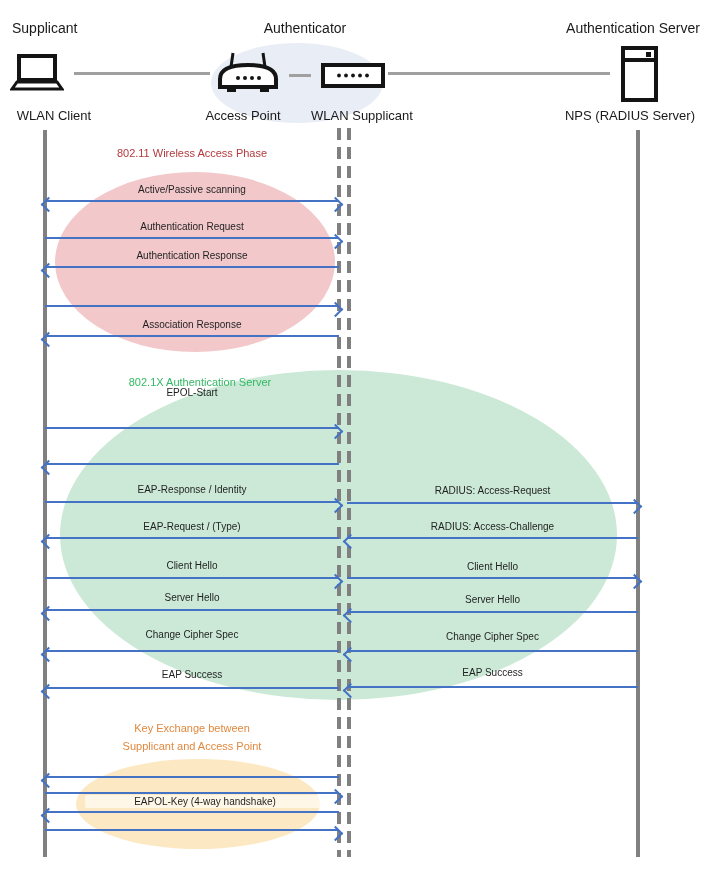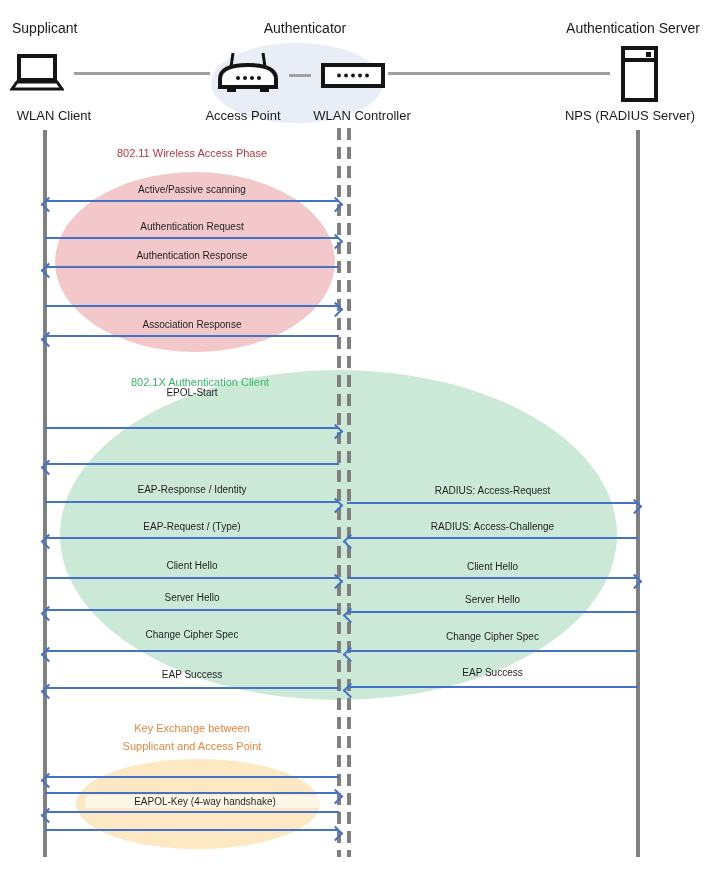--- a/index.html
+++ b/index.html
@@ -85,21 +85,21 @@
   </svg>
 
   <svg class="abs" style="left:621px;top:46px;" width="37" height="56" viewBox="0 0 37 56">
     <rect x="2" y="2" width="33" height="52" fill="#fff" stroke="#141414" stroke-width="4"></rect>
     <line x1="2" y1="14" x2="35" y2="14" stroke="#141414" stroke-width="4"></line>
     <rect x="25" y="6" width="5" height="5" fill="#141414"></rect>
   </svg>
 
   <div class="dev" style="left:6px;top:108px;width:96px;">WLAN Client</div>
   <div class="dev" style="left:193px;top:108px;width:100px;">Access Point</div>
-  <div class="dev" style="left:310px;top:108px;width:104px;">WLAN Controller</div>
+  <div class="dev" style="left:310px;top:108px;width:104px;">WLAN Supplicant</div>
   <div class="dev" style="left:555px;top:108px;width:150px;">NPS (RADIUS Server)</div>
 
   <div class="lifeline" style="left:43px;top:130px;height:727px;"></div>
   <div class="lifeline-dash" style="left:337px;top:128px;height:729px;"></div>
   <div class="lifeline-dash" style="left:347px;top:128px;height:729px;"></div>
   <div class="lifeline" style="left:636px;top:130px;height:727px;"></div>
 
   <div class="ptitle t-red seg-l" style="top:147px;">802.11 Wireless Access Phase</div>
 
   <div class="mlabel seg-l" style="top:184px;">Active/Passive scanning</div>
@@ -120,21 +120,21 @@
 
   <div class="arrow seg-l" style="top:305px;">
       <i class="h hr"></i>
     </div>
 
   <div class="mlabel seg-l" style="top:319px;">Association Response</div>
   <div class="arrow seg-l" style="top:335px;">
       <i class="h hl"></i>
     </div>
 
-  <div class="ptitle t-green" style="left:45px;top:376px;width:310px;">802.1X Authentication Client</div>
+  <div class="ptitle t-green" style="left:45px;top:376px;width:310px;">802.1X Authentication Server</div>
 
   <div class="mlabel seg-l" style="top:387px;">EPOL-Start</div>
   <div class="arrow seg-l" style="top:427px;">
       <i class="h hr"></i>
     </div>
 
   <div class="arrow seg-l" style="top:463px;">
       <i class="h hl"></i>
     </div>
 

